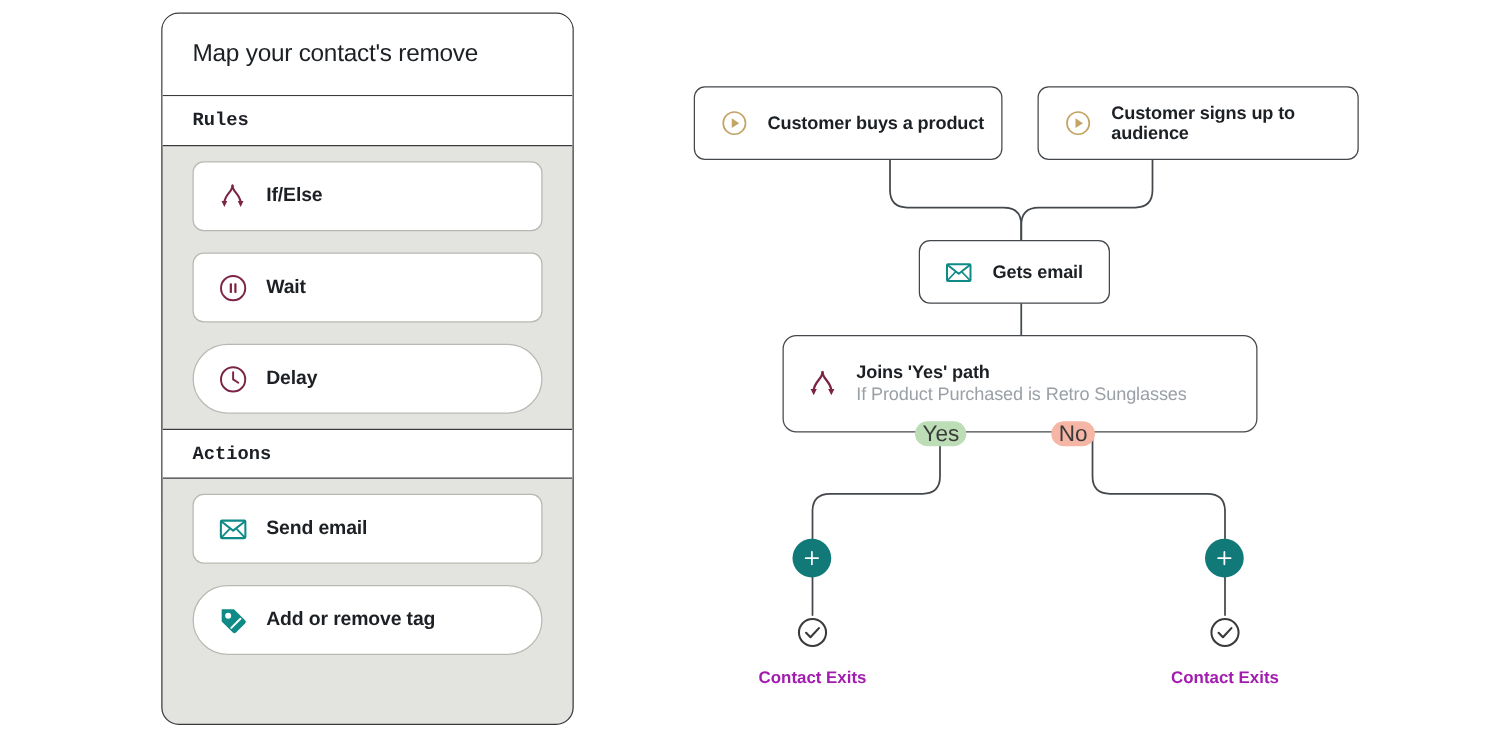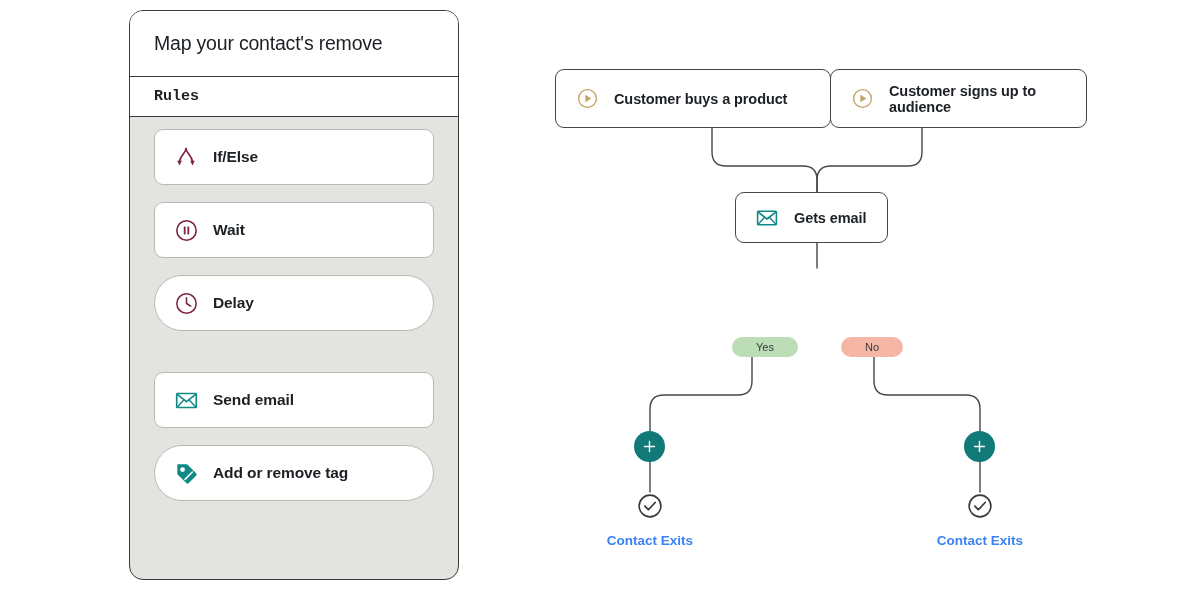--- a/index.html
+++ b/index.html
@@ -66,21 +66,21 @@
     height: 56px;
     background: #ffffff;
     border: 1px solid #b9b9b3;
     border-radius: 9px;
     display: flex;
     align-items: center;
     padding-left: 18px;
     box-sizing: border-box;
     margin-bottom: 17px;
   }
-  .tool-card:last-child { margin-bottom: 17px; border-radius: 28px; }
+  .tool-card:last-child { margin-bottom: 0; border-radius: 28px; }
   .tool-icon {
     width: 26px;
     height: 26px;
     flex: 0 0 26px;
     display: flex;
     align-items: center;
     justify-content: center;
     margin-right: 14px;
   }
   .tool-label {
@@ -130,38 +130,38 @@
     letter-spacing: -0.1px;
   }
   .node-text-sub {
     font-size: 14.5px;
     color: #9aa0a6;
     letter-spacing: -0.1px;
     margin-top: 2px;
   }
   .node-stack { display: flex; flex-direction: column; justify-content: center; }
 
-  #trigger-1 { left: 55px; top: 69px; width: 276px; height: 59px; }
+  #trigger-1 { left: 55px; top: 69px; width: 247px; height: 59px; }
   #trigger-2 { left: 330px; top: 69px; width: 257px; height: 59px; }
   #email-node { left: 235px; top: 192px; width: 153px; height: 51px; }
   #condition-node {
     left: 126px; top: 268px; width: 380px; height: 78px;
     border-radius: 11px; align-items: center;
   }
 
   .pill {
     position: absolute;
     height: 20px;
     border-radius: 10px;
     display: flex;
     align-items: center;
     justify-content: center;
-    font-size: 11px;
+    font-size: 18px;
     color: #3a3a3a;
-    padding: 0 24px;
+    padding: 0 6px;
     box-sizing: border-box;
   }
   #pill-yes { left: 232px; top: 337px; background: #bcddb6; }
   #pill-no  { left: 341px; top: 337px; background: #f6b6a5; }
 
   .plus-btn {
     position: absolute;
     width: 31px;
     height: 31px;
     border-radius: 50%;
@@ -178,21 +178,21 @@
     position: absolute;
     display: flex;
     flex-direction: column;
     align-items: center;
   }
   #exit-left  { left: 105px; top: 492px; width: 90px; }
   #exit-right { left: 435px; top: 492px; width: 90px; }
   .exit-label {
     font-size: 13.5px;
     font-weight: bold;
-    color: #3b82f6;
+    color: #a21caf;
     margin-top: 9px;
     white-space: nowrap;
   }
 </style>
 </head>
 <body>
 
 <div class="panel">
 
   <div class="panel-header">
@@ -232,20 +232,23 @@
         <svg width="25" height="25" viewBox="0 0 24 24" fill="none">
           <circle cx="12" cy="12" r="9.3" stroke="#7b2446" stroke-width="1.5"></circle>
           <path d="M12 6.6 L12 12 L16 14.6" stroke="#7b2446" stroke-width="1.5" stroke-linecap="round" stroke-linejoin="round"></path>
         </svg>
       </span>
       <span class="tool-label">Delay</span>
     </div>
 
   </div>
 
+  <div class="section-header second">
+    <span class="section-label">Actions</span>
+  </div>
   <div class="section-body">
 
     <div class="tool-card">
       <span class="tool-icon">
         <svg width="25" height="25" viewBox="0 0 24 24" fill="none">
           <rect x="2.6" y="5.3" width="18.8" height="13.4" rx="0.8" stroke="#0f8a86" stroke-width="1.6"></rect>
           <path d="M2.6 5.6 L12 13 L21.4 5.6" stroke="#0f8a86" stroke-width="1.6" stroke-linejoin="round"></path>
           <path d="M2.9 18.4 L9.4 11.6" stroke="#0f8a86" stroke-width="1.4"></path>
           <path d="M21.1 18.4 L14.6 11.6" stroke="#0f8a86" stroke-width="1.4"></path>
         </svg>
@@ -312,20 +315,34 @@
       <svg width="24" height="24" viewBox="0 0 24 24" fill="none">
         <rect x="2.6" y="5.3" width="18.8" height="13.4" rx="0.8" stroke="#0f8a86" stroke-width="1.6"></rect>
         <path d="M2.6 5.6 L12 13 L21.4 5.6" stroke="#0f8a86" stroke-width="1.6" stroke-linejoin="round"></path>
         <path d="M2.9 18.4 L9.4 11.6" stroke="#0f8a86" stroke-width="1.4"></path>
         <path d="M21.1 18.4 L14.6 11.6" stroke="#0f8a86" stroke-width="1.4"></path>
       </svg>
     </span>
     <span class="node-text-main">Gets email</span>
   </div>
 
+  <div class="node" id="condition-node">
+    <span class="node-icon">
+      <svg width="26" height="26" viewBox="0 0 24 24" fill="none">
+        <path d="M12 3.5 C12 8, 6.5 10, 5.5 16.5" stroke="#7b2446" stroke-width="1.7" stroke-linecap="round"></path>
+        <path d="M12 3.5 C12 8, 17.5 10, 18.5 16.5" stroke="#7b2446" stroke-width="1.7" stroke-linecap="round"></path>
+        <path d="M5.5 20.5 L3.2 15.8 L7.8 15.8 Z" fill="#7b2446"></path>
+        <path d="M18.5 20.5 L16.2 15.8 L20.8 15.8 Z" fill="#7b2446"></path>
+      </svg>
+    </span>
+    <span class="node-stack">
+      <span class="node-text-main">Joins 'Yes' path</span>
+      <span class="node-text-sub">If Product Purchased is Retro Sunglasses</span>
+    </span>
+  </div>
 
   <div class="pill" id="pill-yes">Yes</div>
   <div class="pill" id="pill-no">No</div>
 
   <div class="plus-btn" id="plus-left">
     <svg width="17" height="17" viewBox="0 0 24 24">
       <path d="M12 5 L12 19 M5 12 L19 12" stroke="#ffffff" stroke-width="2" stroke-linecap="round"></path>
     </svg>
   </div>
   <div class="plus-btn" id="plus-right">

